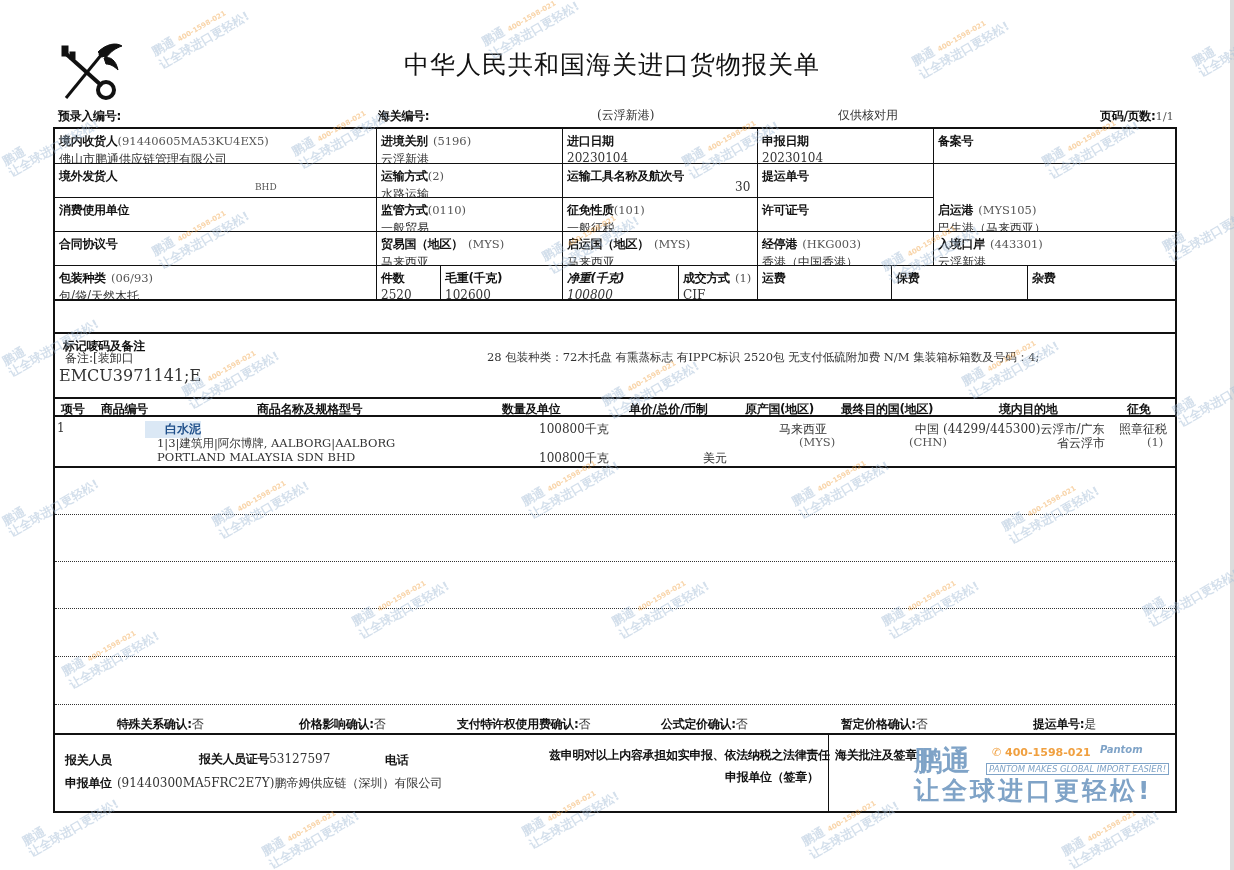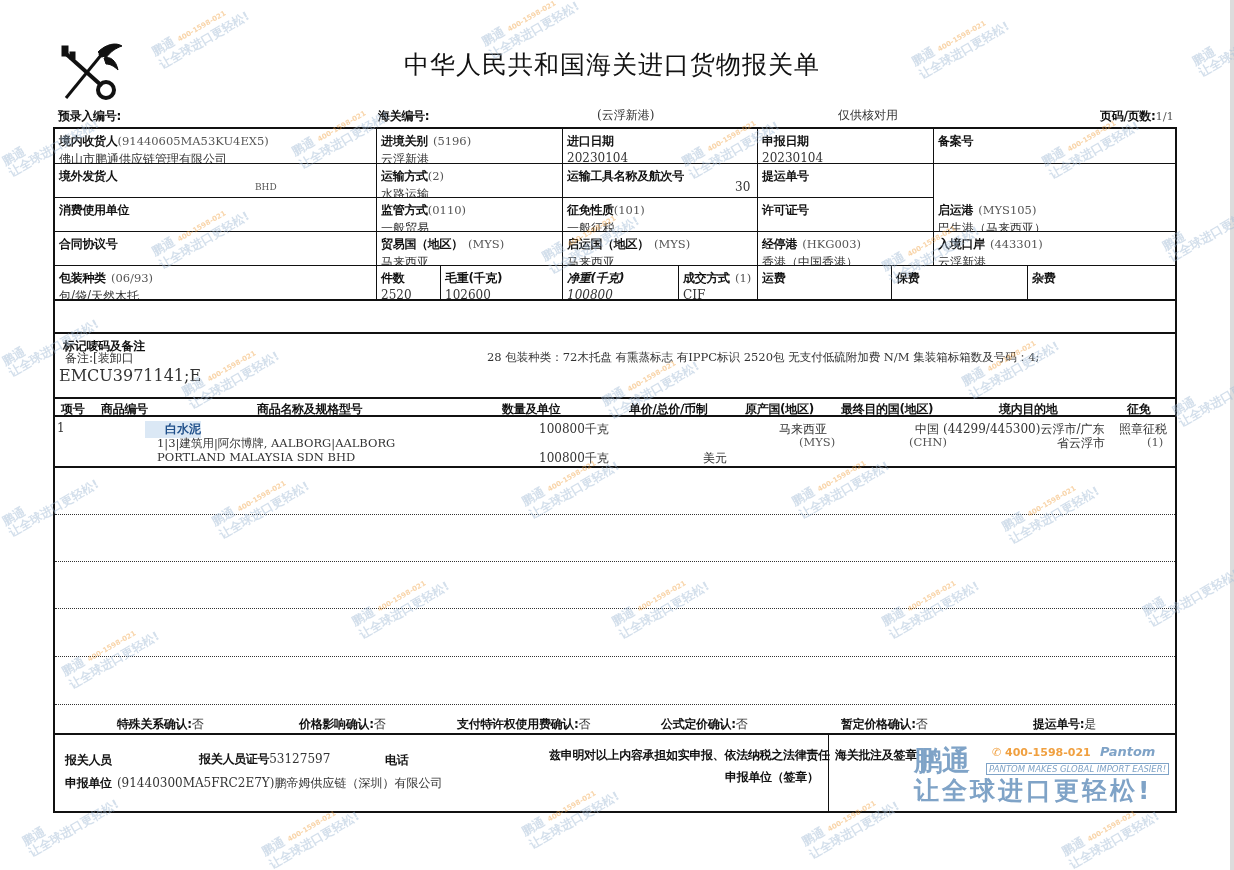--- a/index.html
+++ b/index.html
@@ -25,21 +25,21 @@
   .line2 { display:block; margin-top:1px; }
   .abs { position:absolute; white-space:nowrap; }
   .wm {
     position:absolute; font-family:"DejaVu Sans","Liberation Sans",sans-serif; font-weight:bold; color:#9fb9d4;
     opacity:0.45; font-size:12px; transform:rotate(-30deg); white-space:nowrap; line-height:13px; pointer-events:none;
   }
   .wm small { color:#f0a040; font-size:7px; }
   .brand { position:absolute; left:914px; top:742px; width:258px; height:68px; }
   .brand .big { position:absolute; left:0; top:0; font-family:"DejaVu Sans","Liberation Sans",sans-serif; font-weight:bold; font-size:28px; color:#7fa3c7; white-space:nowrap; }
   .brand .phone { position:absolute; left:78px; top:4px; font-family:"DejaVu Sans","Liberation Sans",sans-serif; font-weight:bold; font-size:11px; color:#f0a040; white-space:nowrap; }
-  .brand .pantom { position:absolute; left:186px; top:2px; font-family:"DejaVu Sans","Liberation Sans",sans-serif; font-weight:bold; font-style:italic; font-size:13px; color:#7fa3c7; white-space:nowrap; }
+  .brand .pantom { position:absolute; left:186px; top:2px; font-family:"DejaVu Sans","Liberation Sans",sans-serif; font-weight:bold; font-style:italic; font-size:10px; color:#7fa3c7; white-space:nowrap; }
   .brand .slogan-en { position:absolute; left:72px; top:21px; font-family:"DejaVu Sans","Liberation Sans",sans-serif; font-style:italic; font-size:8.5px; color:#7fa3c7; border:1px solid #7fa3c7; padding:0 2px; white-space:nowrap; }
   .brand .slogan-cn { position:absolute; left:0; top:32px; font-family:"DejaVu Sans","Liberation Sans",sans-serif; font-weight:bold; font-size:25px; letter-spacing:3px; color:#7fa3c7; white-space:nowrap; }
   .blue-hl { background:#dbe8f5; color:#1f4f8a; font-weight:bold; }
 </style>
 </head>
 <body>
 
 <div class="right-edge"></div>
 
 <svg class="logo" viewBox="0 0 66 62">

